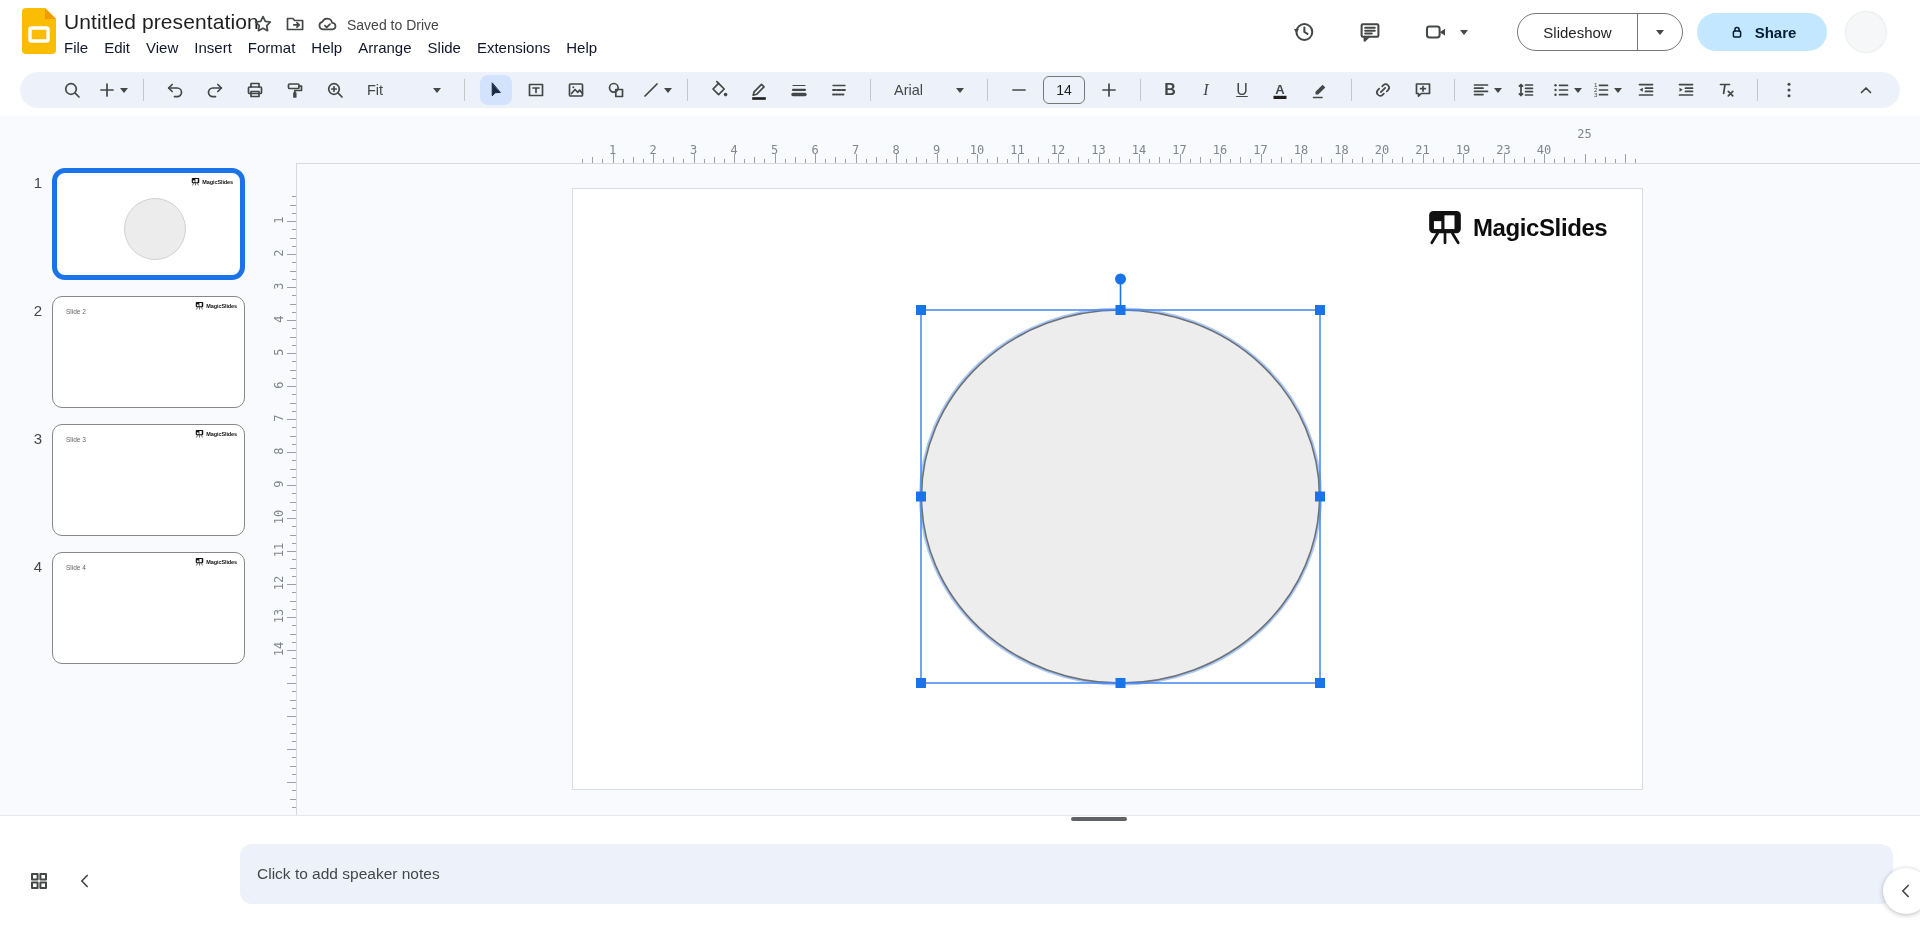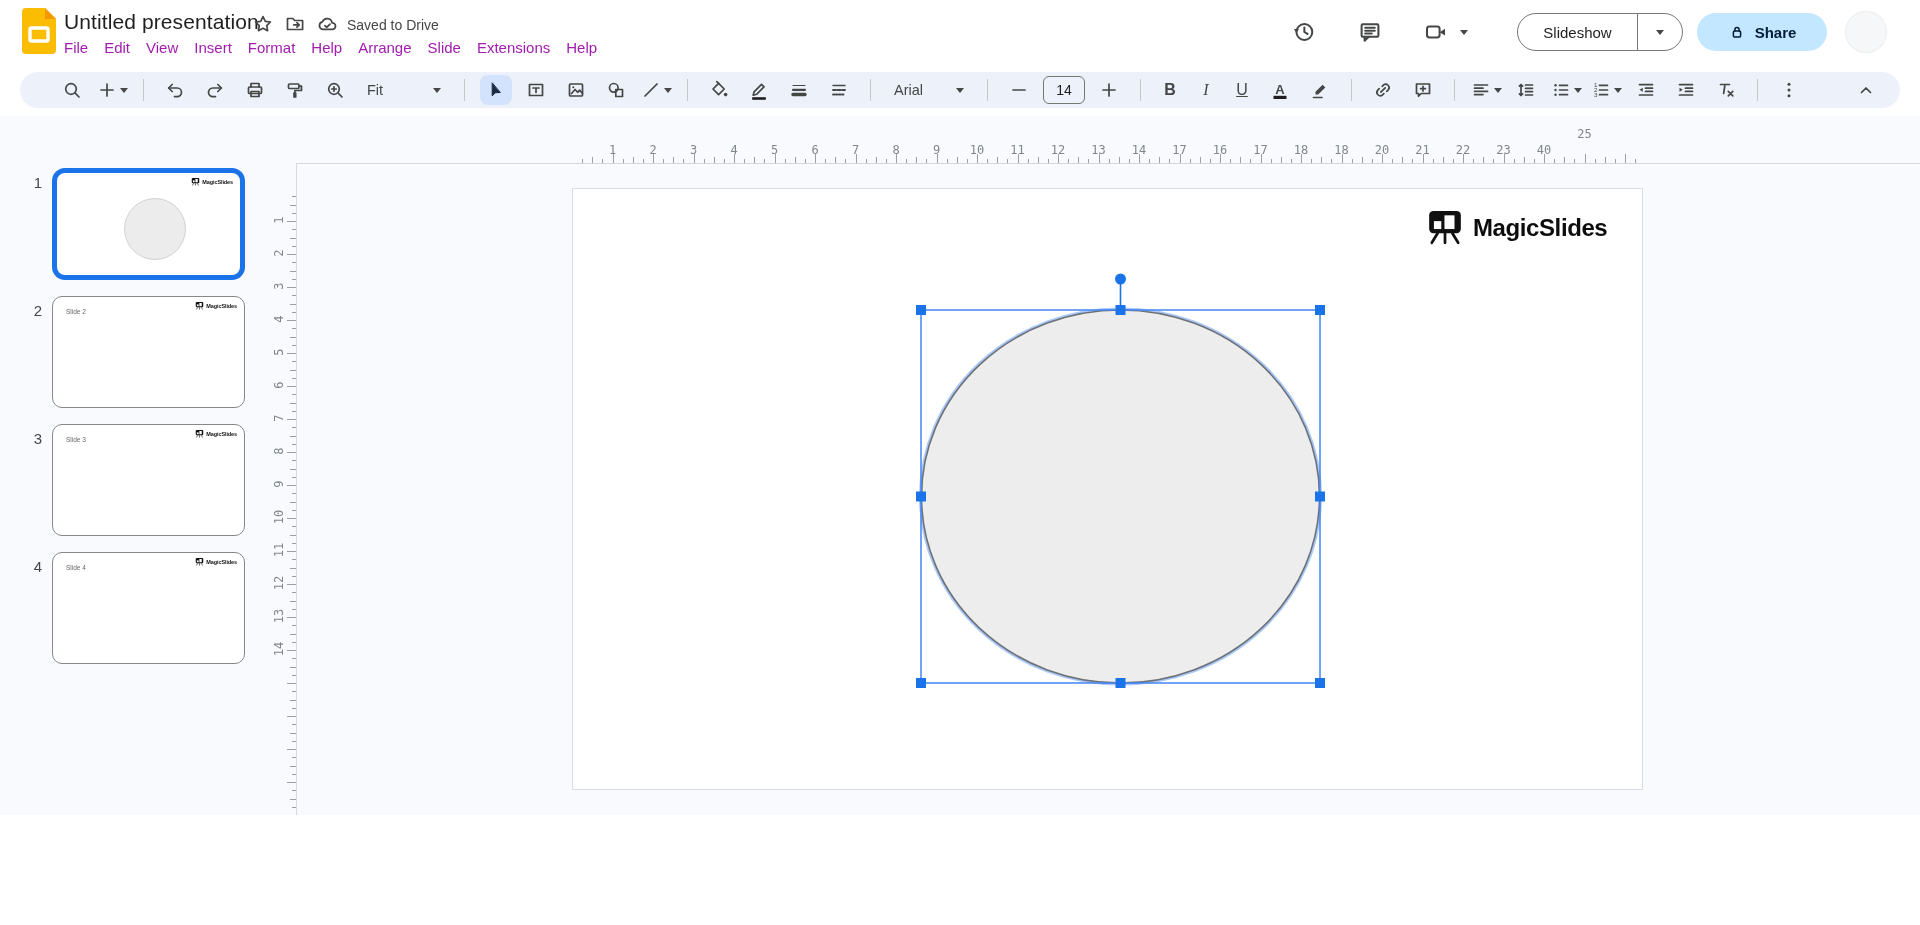--- a/index.html
+++ b/index.html
@@ -5,21 +5,21 @@
   html,body{margin:0;padding:0;background:#e9e9e9;}
   .app{position:relative;width:1920px;height:925px;background:#fff;overflow:hidden;
        font-family:"Liberation Sans",sans-serif;-webkit-font-smoothing:antialiased;}
   .abs{position:absolute;}
   
   .gslides-logo{left:22px;top:8px;width:34px;height:46px;}
   .doc-title{left:64px;top:10px;font-size:21px;color:#1f1f1f;letter-spacing:.1px;}
   .h-ic{width:22px;height:22px;color:#444746;}
   .saved-status{left:347px;top:17px;font-size:14px;color:#444746;}
   .menubar{left:56px;top:36px;display:flex;align-items:center;}
-  .menu-item{font-size:15px;color:#a21caf;padding:3px 8px;border-radius:6px;cursor:default;}
+  .menu-item{font-size:15px;color:#0f172a;padding:3px 8px;border-radius:6px;cursor:default;}
   .actions{top:18px;display:flex;align-items:center;}
   .act{width:28px;height:28px;display:flex;align-items:center;justify-content:center;}
   .caret{width:0;height:0;border-left:4.5px solid transparent;border-right:4.5px solid transparent;
          border-top:5.5px solid #444746;display:inline-block;}
   .slideshow-btn{left:1517px;top:13px;width:166px;height:38px;border:1px solid #747775;border-radius:19px;
                  display:flex;align-items:stretch;background:#fff;box-sizing:border-box;}
   .slideshow-main{flex:1;display:flex;align-items:center;justify-content:center;font-size:15px;color:#1f1f1f;}
   .slideshow-caret{width:44px;display:flex;align-items:center;justify-content:center;border-left:1px solid #747775;}
   .share-btn{left:1697px;top:13px;width:130px;height:38px;background:#c2e7ff;border-radius:19px;
              display:flex;align-items:center;justify-content:center;gap:9px;color:#001d35;font-size:15px;font-weight:600;}
@@ -455,21 +455,21 @@
         <div class="rnum" style="left: 1048px; top: 27px; width: 20px;">12</div>
         <div class="rnum" style="left: 1088.5px; top: 27px; width: 20px;">13</div>
         <div class="rnum" style="left: 1129px; top: 27px; width: 20px;">14</div>
         <div class="rnum" style="left: 1169.5px; top: 27px; width: 20px;">17</div>
         <div class="rnum" style="left: 1210px; top: 27px; width: 20px;">16</div>
         <div class="rnum" style="left: 1250.5px; top: 27px; width: 20px;">17</div>
         <div class="rnum" style="left: 1291px; top: 27px; width: 20px;">18</div>
         <div class="rnum" style="left: 1331.5px; top: 27px; width: 20px;">18</div>
         <div class="rnum" style="left: 1372px; top: 27px; width: 20px;">20</div>
         <div class="rnum" style="left: 1412.5px; top: 27px; width: 20px;">21</div>
-        <div class="rnum" style="left: 1453px; top: 27px; width: 20px;">22</div>
+        <div class="rnum" style="left: 1453px; top: 27px; width: 20px;">19</div>
         <div class="rnum" style="left: 1493.5px; top: 27px; width: 20px;">23</div>
         <div class="rnum" style="left: 1534px; top: 27px; width: 20px;">40</div>
         <div class="rnum" style="left: 1574.5px; top: 11px; width: 20px;">25</div>
         <div class="tick" style="left: 582.125px; top: 43px; width: 1px; height: 4px;"></div>
         <div class="tick" style="left: 592.25px; top: 41px; width: 1px; height: 6px;"></div>
         <div class="tick" style="left: 602.375px; top: 43px; width: 1px; height: 4px;"></div>
         <div class="tick" style="left: 612.5px; top: 38px; width: 1px; height: 9px;"></div>
         <div class="tick" style="left: 622.625px; top: 43px; width: 1px; height: 4px;"></div>
         <div class="tick" style="left: 632.75px; top: 41px; width: 1px; height: 6px;"></div>
         <div class="tick" style="left: 642.875px; top: 43px; width: 1px; height: 4px;"></div>
@@ -746,13 +746,39 @@
         <rect x="1315" y="189" width="10" height="10"></rect>
         <rect x="916" y="375.5" width="10" height="10"></rect>
         <rect x="1315" y="375.5" width="10" height="10"></rect>
         <rect x="916" y="562" width="10" height="10"></rect>
         <rect x="1115.5" y="562" width="10" height="10"></rect>
         <rect x="1315" y="562" width="10" height="10"></rect>
       </g>
     </svg>
   </div>
 
+  <div class="abs bottombar">
+    <div class="notes-handle"></div>
+    <div class="grid-btn">
+        <svg class="ic" viewBox="0 0 20 20">
+          <rect x="3" y="3" width="5.6" height="5.6" stroke-width="2"></rect>
+          <rect x="11.4" y="3" width="5.6" height="5.6" stroke-width="2"></rect>
+          <rect x="3" y="11.4" width="5.6" height="5.6" stroke-width="2"></rect>
+          <rect x="11.4" y="11.4" width="5.6" height="5.6" stroke-width="2"></rect>
+        </svg>
+      </div>
+    <div class="film-collapse">
+        <svg class="ic" viewBox="0 0 20 20">
+          <path d="M12.2 4.5 6.8 10l5.4 5.5"></path>
+        </svg>
+      </div>
+    <div class="notes-panel">
+      <span>Click to add speaker notes</span>
+    </div>
+    <div class="notes-expand">
+      <span>
+          <svg class="ic" viewBox="0 0 20 20">
+            <path d="M12.2 4.5 6.8 10l5.4 5.5"></path>
+          </svg>
+        </span>
+    </div>
+  </div>
 </div>
 
 </body></html>

